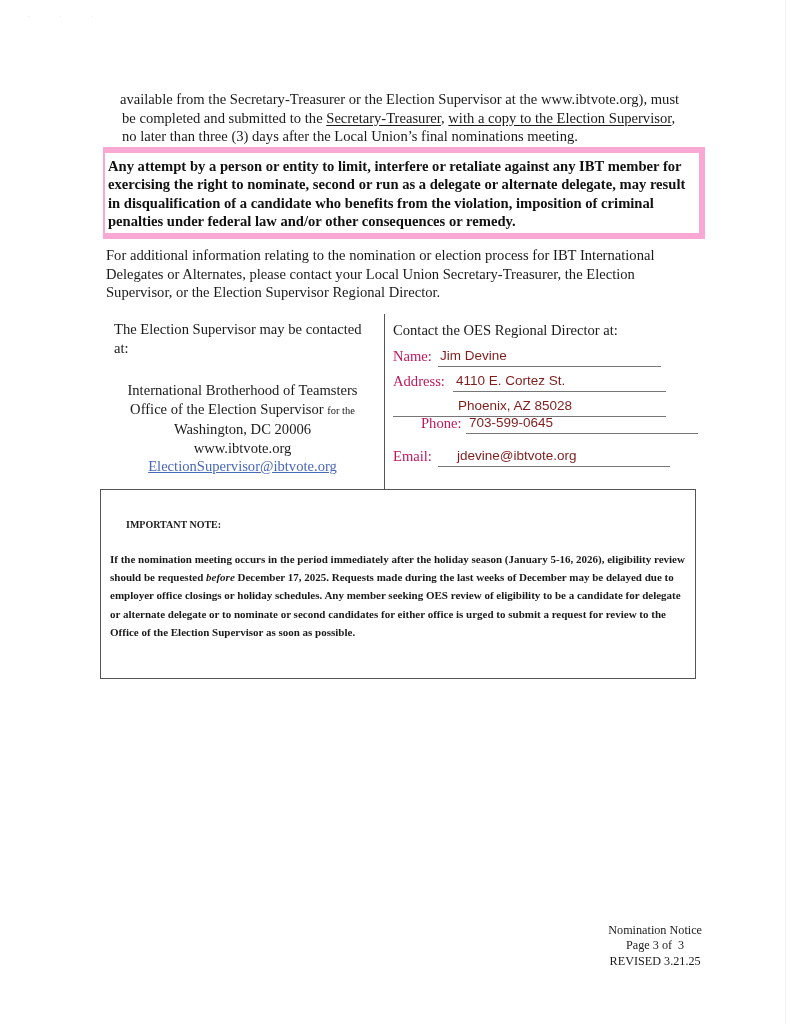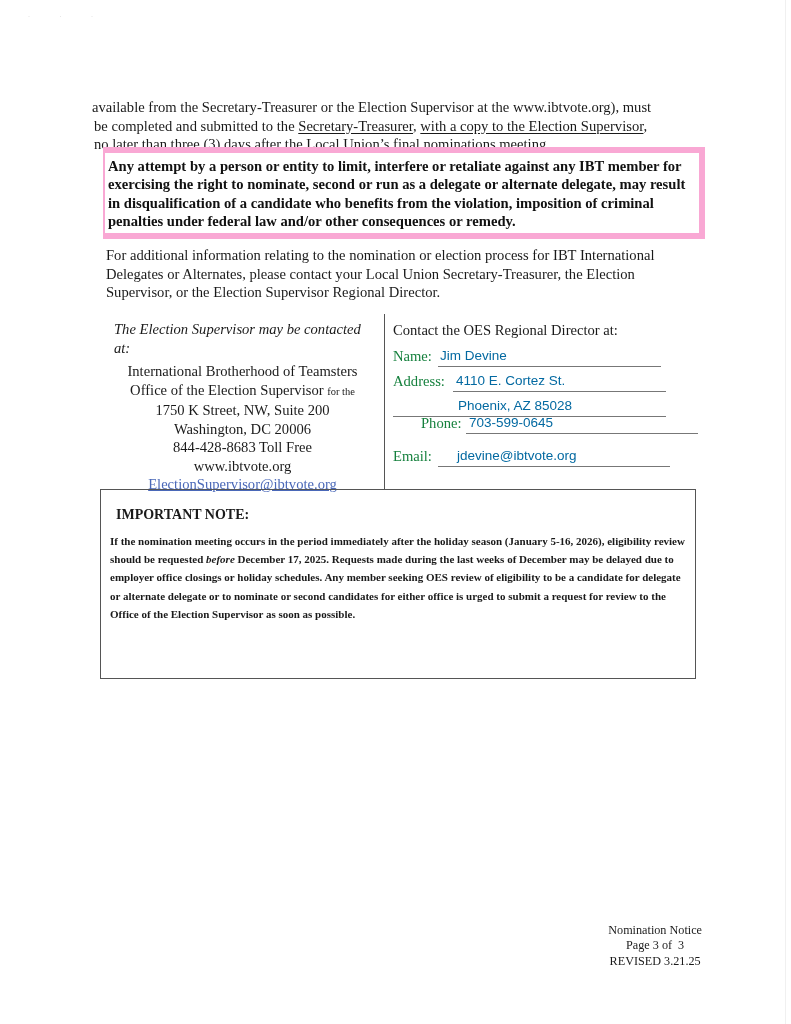--- a/index.html
+++ b/index.html
@@ -12,54 +12,54 @@
       position: absolute; left: 785px; top: 0; width: 1px; height: 1024px;
       background: #f0f0f0;
     }
     .corner-specks {
       position: absolute; left: 28px; top: 14px; font-size: 6px; color: #c8c8c8;
       letter-spacing: 14px;
     }
     .para {
       position: absolute; font-size: 14.6px; line-height: 18.5px; margin: 0;
     }
-    #intro { left: 92px; top: 90px; width: 590px; margin-top: 8px; }
+    #intro { left: 120px; top: 90px; width: 590px; }
     .ul { text-decoration: underline; text-underline-offset: 2px; }
     .warn-box {
       position: absolute; left: 103px; top: 147px; width: 594px; height: 80px;
       border: 6px solid #f9a8d4; border-left-width: 2px;
     }
     .warn-box p {
       margin: 0; padding: 4px 0 0 3px; font-weight: bold; font-size: 14.6px; line-height: 18.3px;
       color: #111;
     }
     #more-info { left: 106px; top: 246px; width: 590px; }
     .contact-left {
       position: absolute; left: 110px; top: 320px; width: 265px;
       font-size: 14.6px; line-height: 18.5px;
     }
-    .contact-left .lead { margin: 0 0 5px 4px; font-style: italic; }
+    .contact-left .lead { margin: 0 0 24px 4px; }
     .contact-left .addr { text-align: center; margin: 0; }
     .contact-left .small { font-size: 10.5px; }
     .contact-left a { color: #4a68b8; text-decoration: underline; }
     .divider-v {
       position: absolute; left: 384px; top: 314px; width: 1px; height: 176px; background: #555;
     }
     .divider-h {
       position: absolute; left: 100px; top: 489px; width: 285px; height: 1px; background: #888;
     }
     .contact-right {
       position: absolute; left: 393px; top: 321px; width: 290px; font-size: 14.6px;
     }
     .contact-right .head { margin: 0; line-height: 18px; }
     .field { position: absolute; left: 0; height: 24px; }
-    .field .lbl { position: absolute; left: 0; bottom: 2px; color: #15803d; }
+    .field .lbl { position: absolute; left: 0; bottom: 2px; color: #be185d; }
     .field .val {
       position: absolute; bottom: 4px;
-      font-family: "Liberation Sans", "DejaVu Sans", sans-serif; font-size: 13.5px; color: #0369a1;
+      font-family: "Liberation Sans", "DejaVu Sans", sans-serif; font-size: 13.5px; color: #7f1d1d;
     }
     .field .line { position: absolute; bottom: 0; height: 1px; background: #777; }
     #f-name { top: 22px; width: 280px; }
     #f-name .val { left: 47px; }
     #f-name .line { left: 45px; width: 223px; }
     #f-addr { top: 47px; width: 280px; }
     #f-addr .val { left: 63px; }
     #f-addr .line { left: 60px; width: 213px; }
     #f-addr2 { top: 72px; width: 280px; }
     #f-addr2 .val { left: 65px; }
@@ -69,21 +69,21 @@
     #f-phone .line { left: 45px; width: 232px; }
     #f-email { top: 122px; width: 280px; }
     #f-email .val { left: 64px; }
     #f-email .line { left: 45px; width: 232px; }
 
     .note-box {
       position: absolute; left: 100px; top: 489px; width: 594px; height: 188px;
       border: 1.5px solid #555;
     }
     .note-box .title {
-      margin: 6px; padding: 10px 0 0 9px; font-weight: bold; font-size: 14px; line-height: 18px;
+      margin: 16px; padding: 10px 0 0 9px; font-weight: bold; font-size: 10px; line-height: 18px;
     }
     .note-box .body {
       margin: 8px 0 0 9px; width: 580px; font-weight: bold; font-size: 11px; line-height: 18.2px;
     }
     .footer {
       position: absolute; right: 89px; top: 923px; text-align: center;
       font-size: 12.2px; line-height: 15.3px;
     }
     .footer div { margin: 0; }
   </style>
@@ -105,23 +105,21 @@
 
 <p class="para" id="more-info">For additional information relating to the nomination or election process for IBT International Delegates or Alternates, please contact your Local Union Secretary-Treasurer, the Election Supervisor, or the Election Supervisor Regional Director.</p>
 
 <div class="contact-left">
   <p class="lead">The Election Supervisor may be contacted at:</p>
   <p class="addr">International Brotherhood of Teamsters</p>
   <p class="addr">
     <span>Office of the Election Supervisor</span>
     <span class="small">for the</span>
   </p>
-  <p class="addr">1750 K Street, NW, Suite 200</p>
   <p class="addr">Washington, DC 20006</p>
-  <p class="addr">844-428-8683 Toll Free</p>
   <p class="addr">www.ibtvote.org</p>
   <p class="addr"><a>ElectionSupervisor@ibtvote.org</a></p>
 </div>
 
 <div class="divider-v"></div>
 <div class="divider-h"></div>
 
 <div class="contact-right">
   <p class="head">Contact the OES Regional Director at:</p>
   <div class="field" id="f-name">

